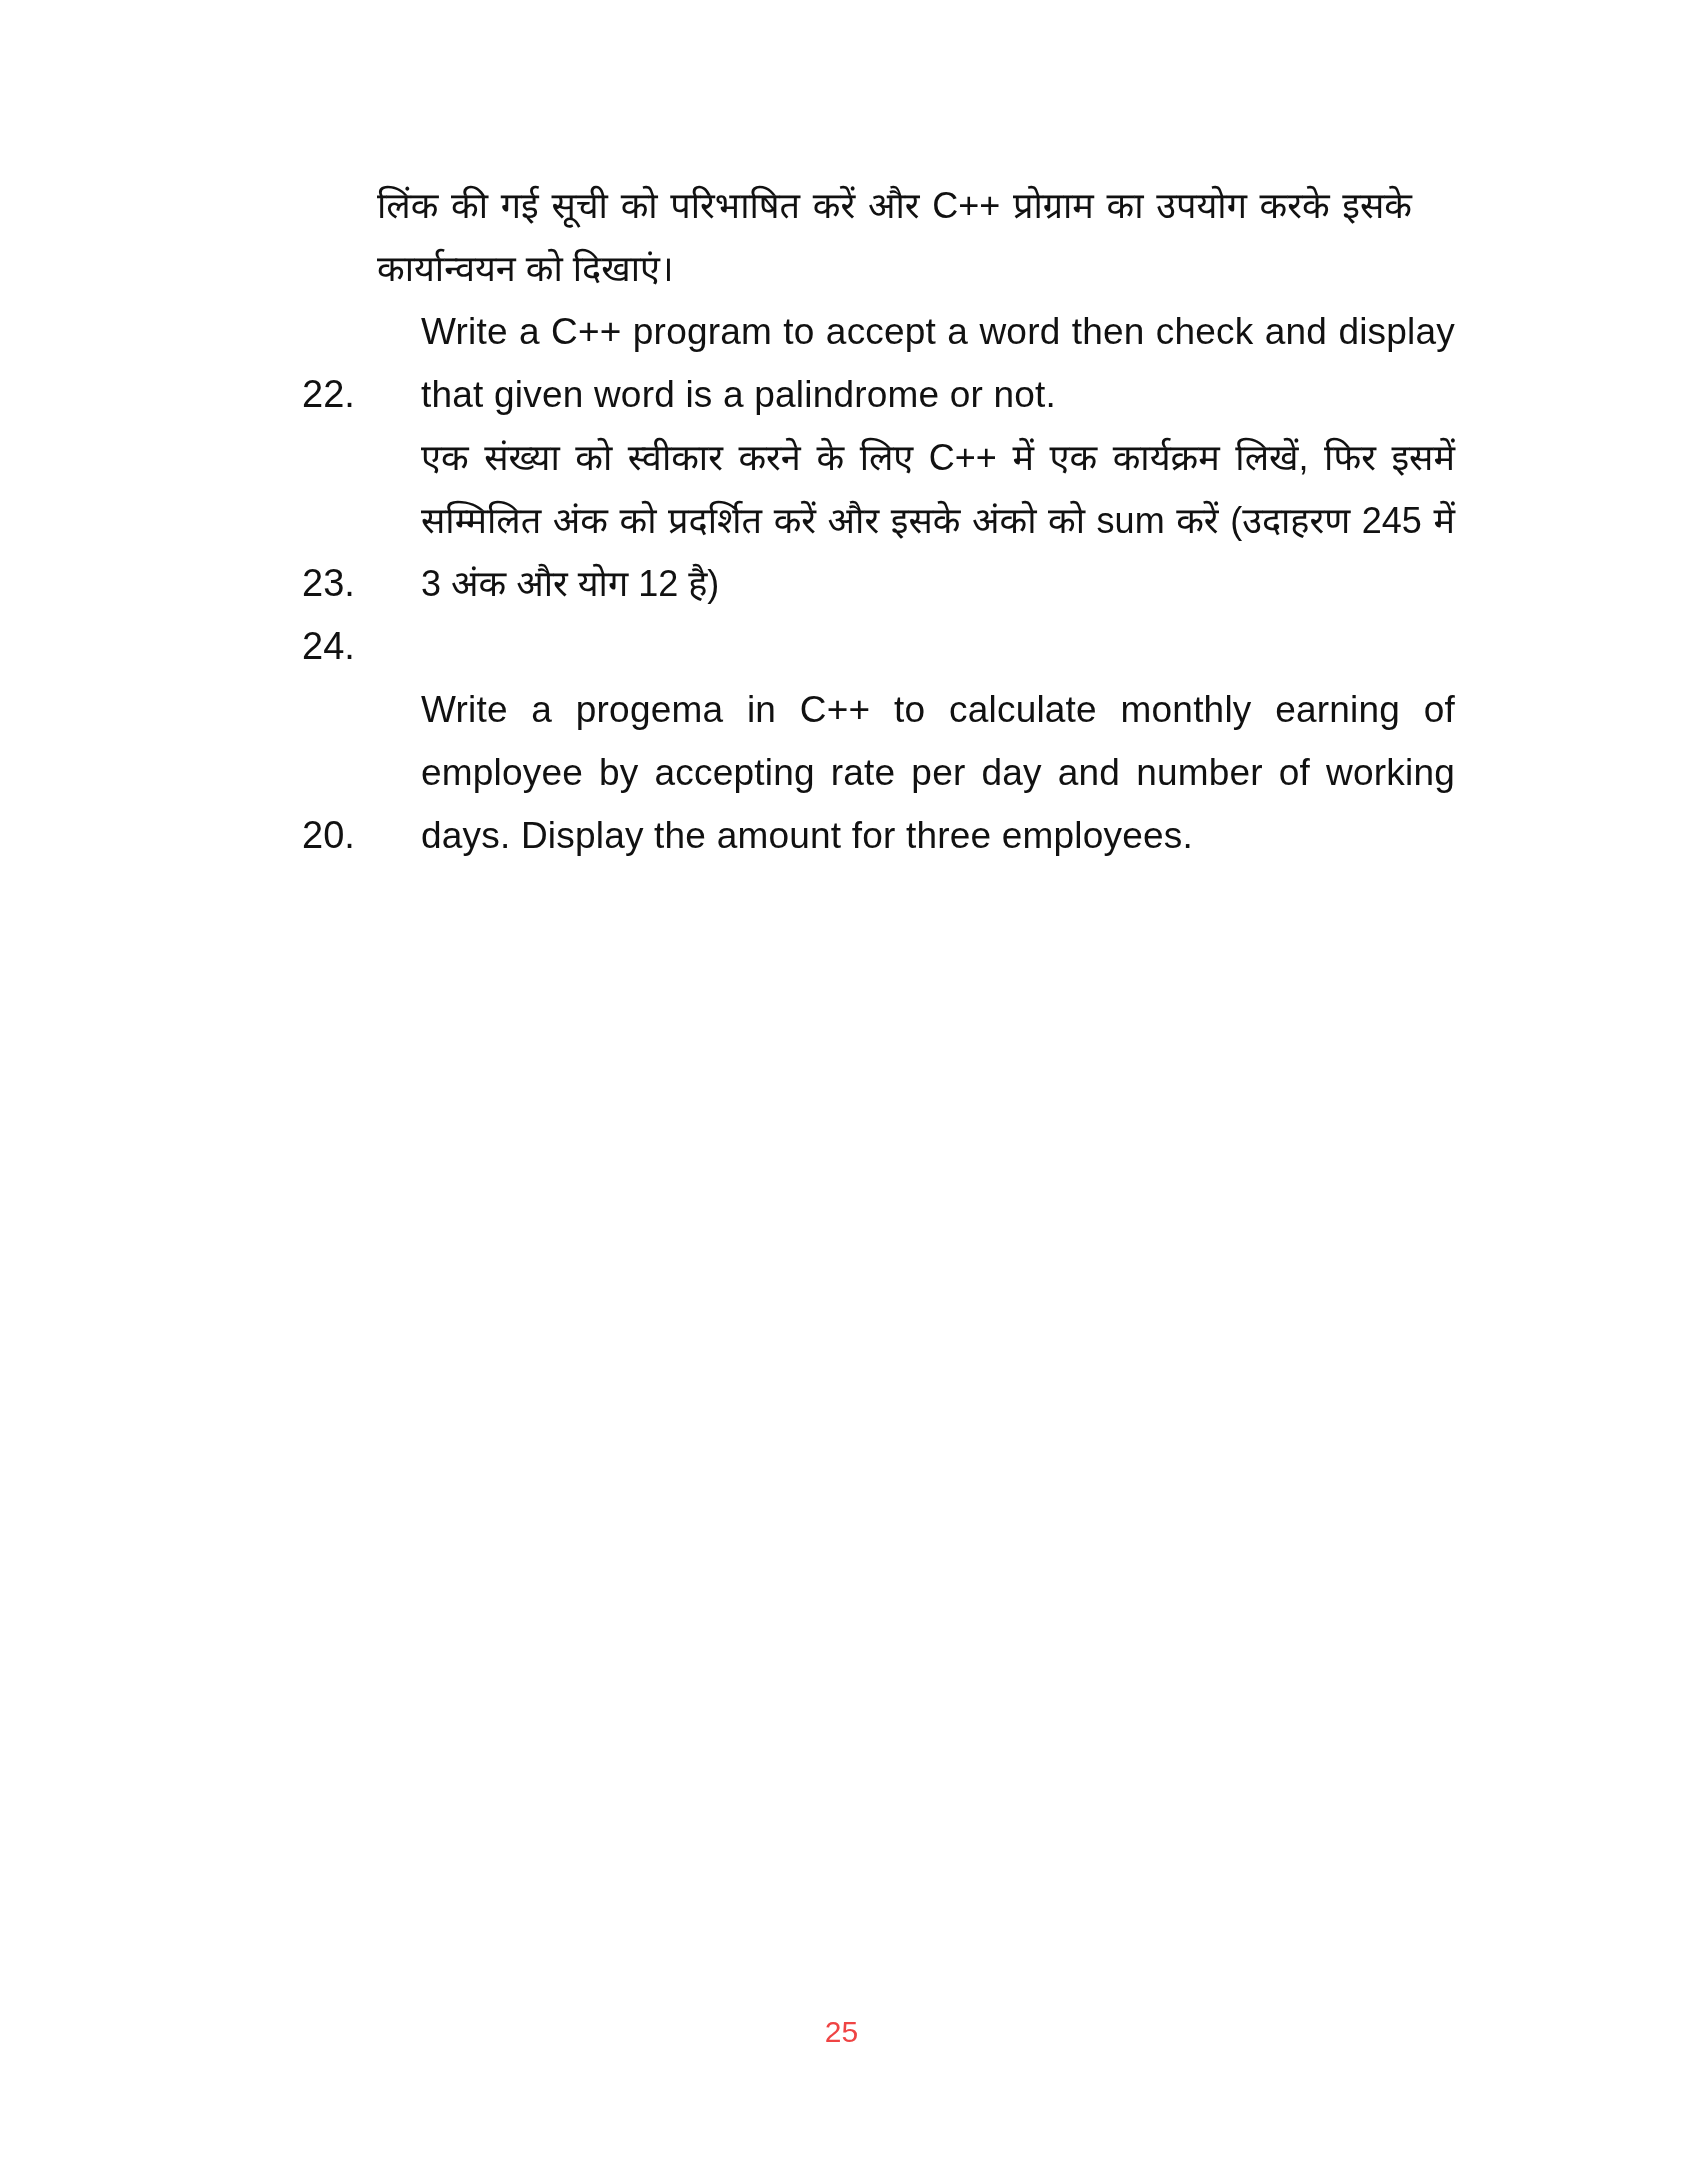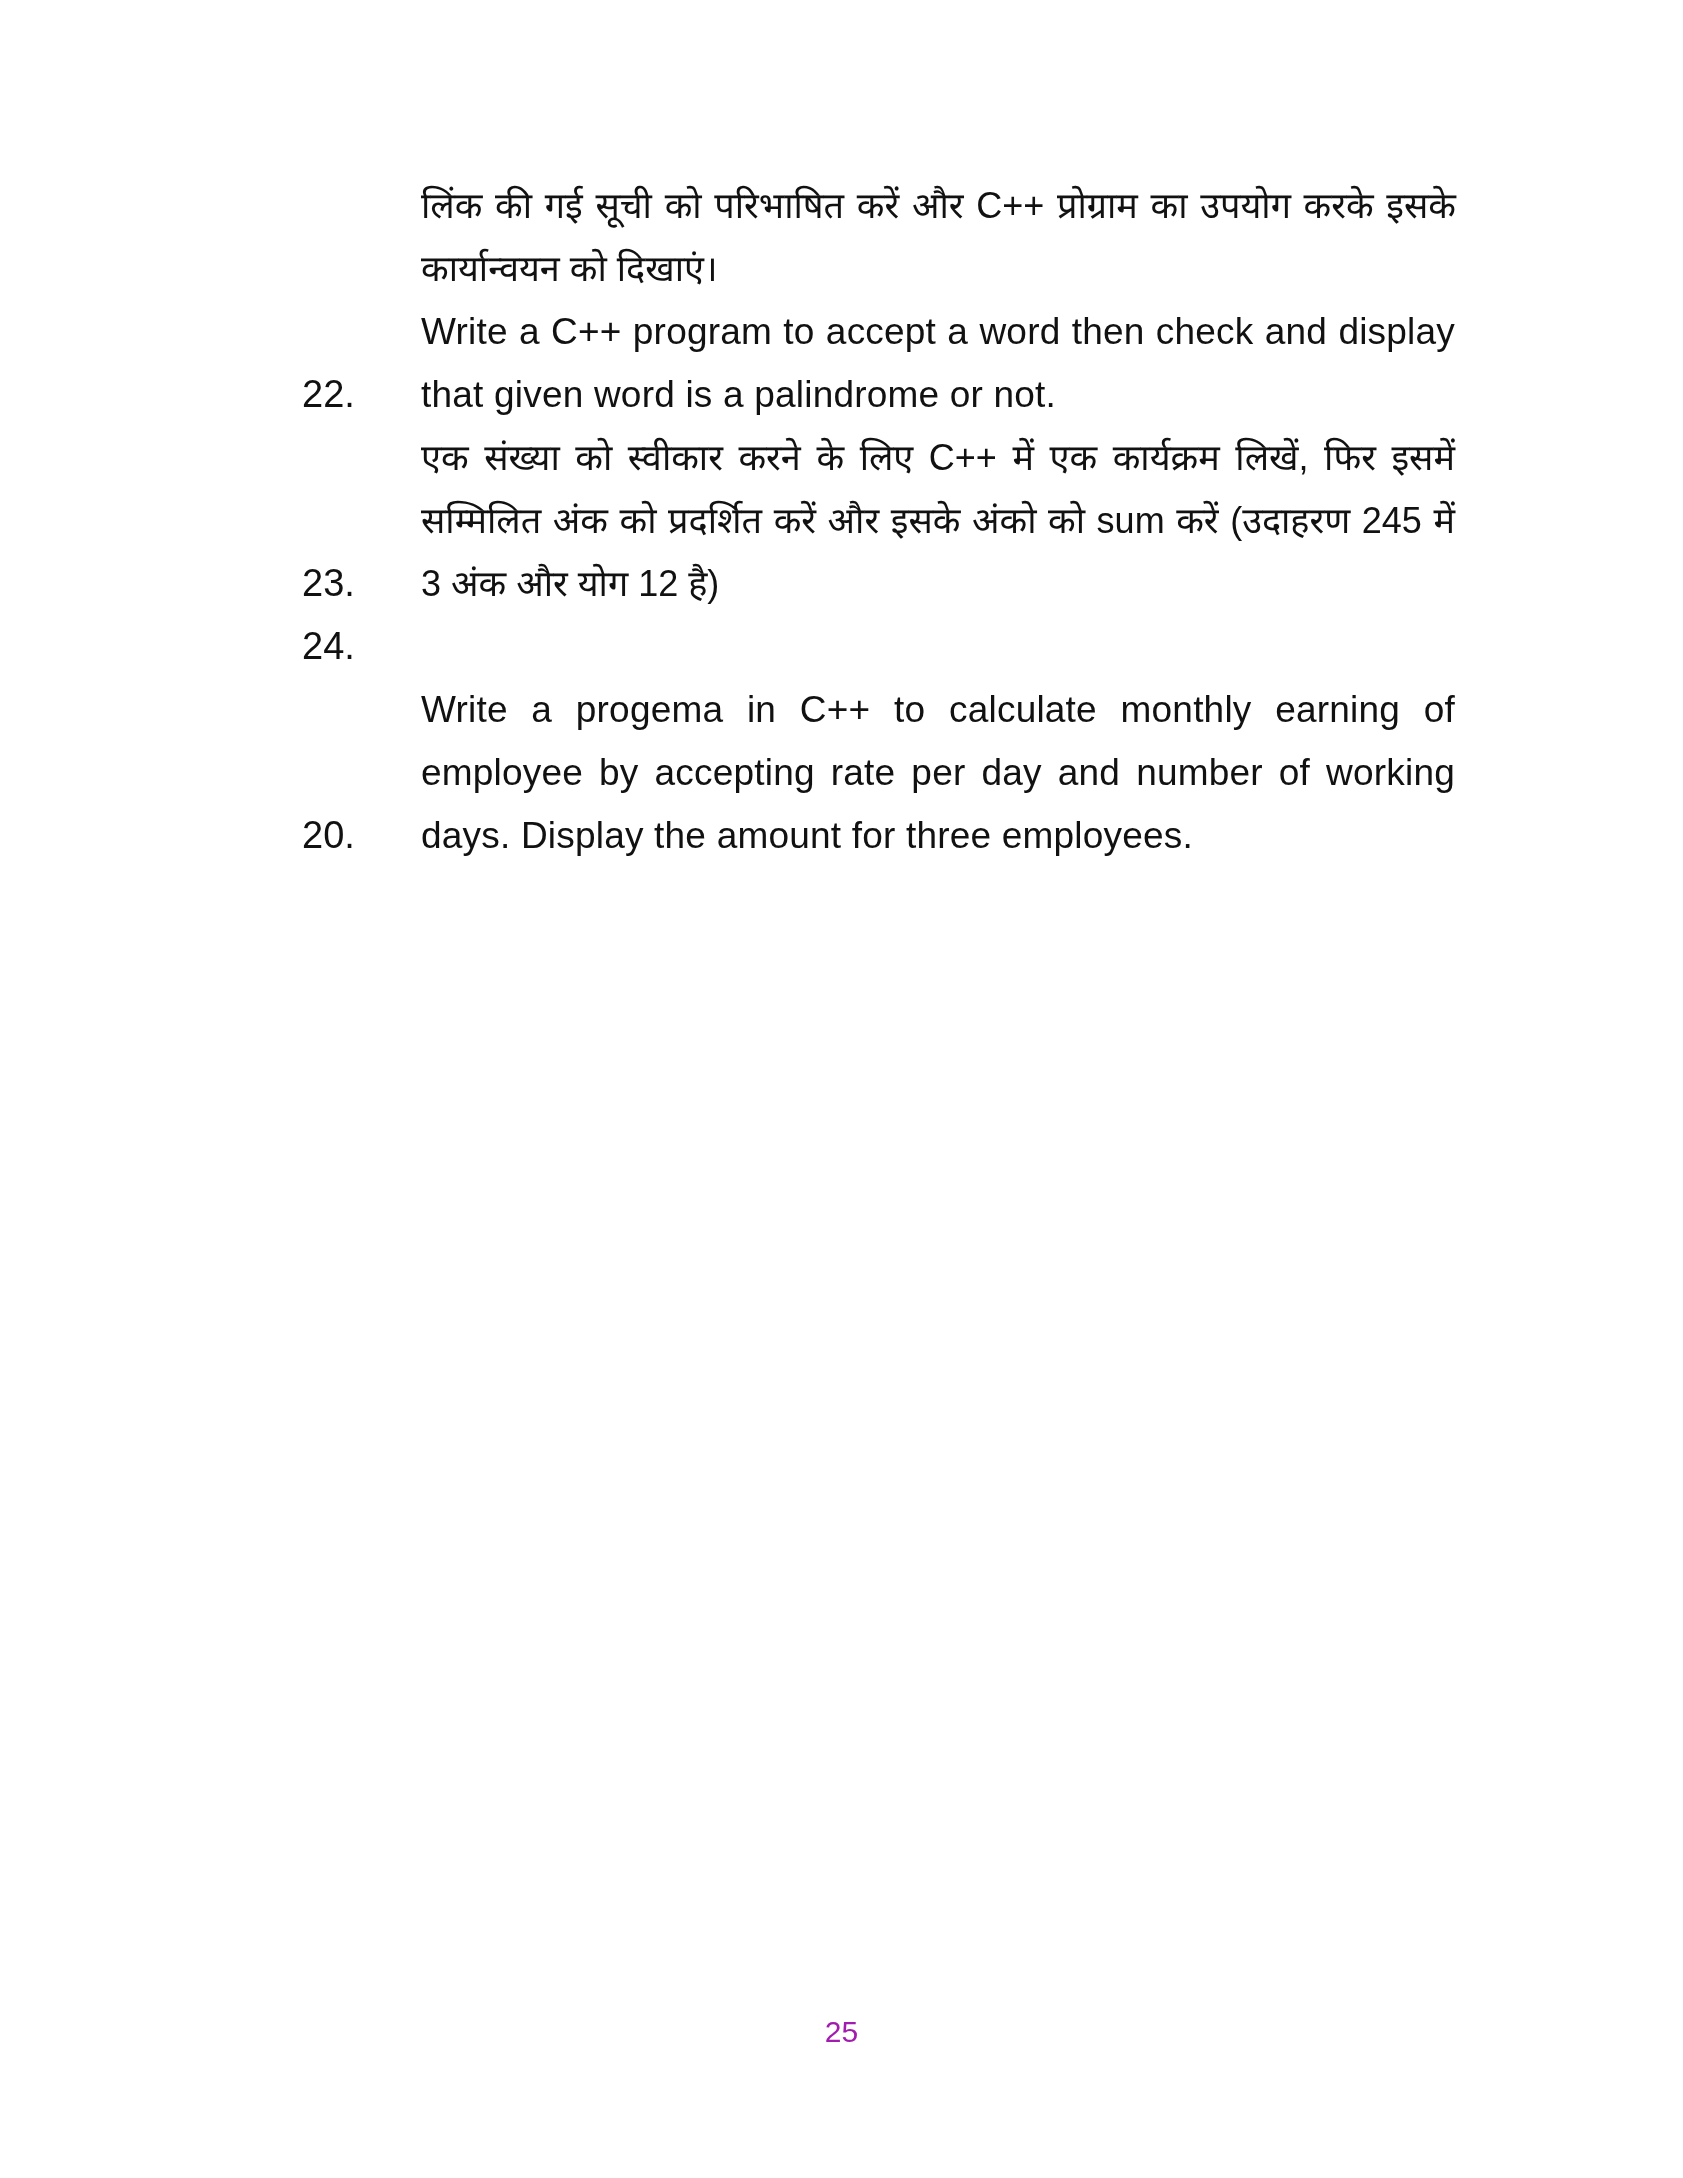--- a/index.html
+++ b/index.html
@@ -28,21 +28,21 @@
     line-height: 63px;
   }
   .para.en {
     font-size: 37px;
     letter-spacing: 0.2px;
   }
   .para.hi {
     font-size: 36px;
   }
   .cont-para {
-    margin-left: 119px;
+    margin-left: 75px;
     width: 1035px;
   }
   .question {
     display: flex;
     align-items: flex-end;
   }
   .qnum {
     flex: 0 0 119px;
     width: 119px;
     font-size: 38px;
@@ -54,21 +54,21 @@
     width: 1035px;
   }
   .page-number {
     position: absolute;
     left: 0;
     right: 0;
     top: 2012px;
     text-align: center;
     font-size: 30px;
     line-height: 40px;
-    color: #a21caf;
+    color: #ef4444;
   }
 </style>
 </head>
 <body>
 
 <div class="page">
   <div class="content">
 
     <p class="para hi cont-para">लिंक की गई सूची को परिभाषित करें और C++ प्रोग्राम का उपयोग करके इसके कार्यान्वयन को दिखाएं।</p>
 

